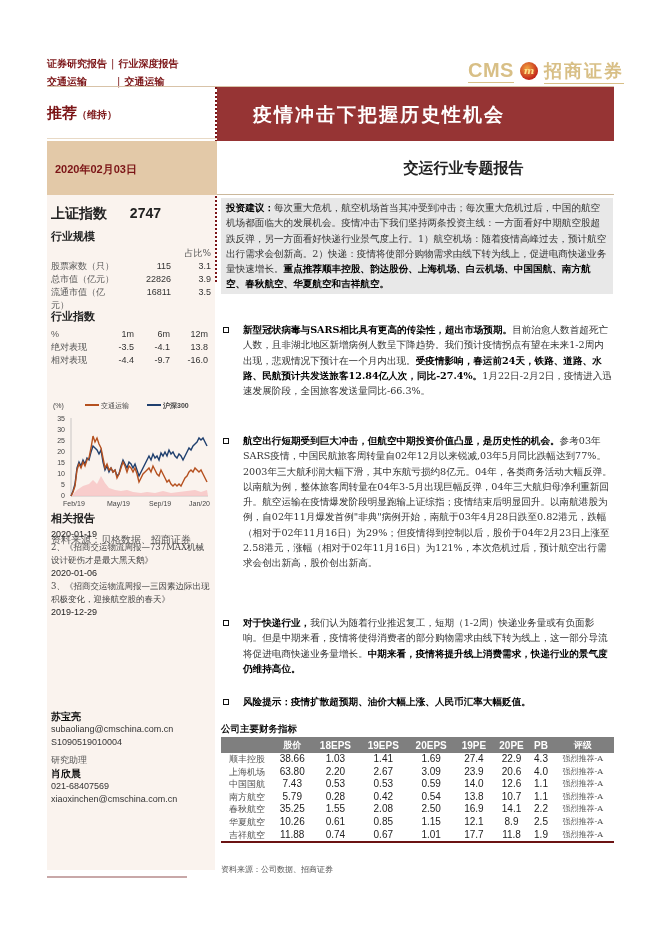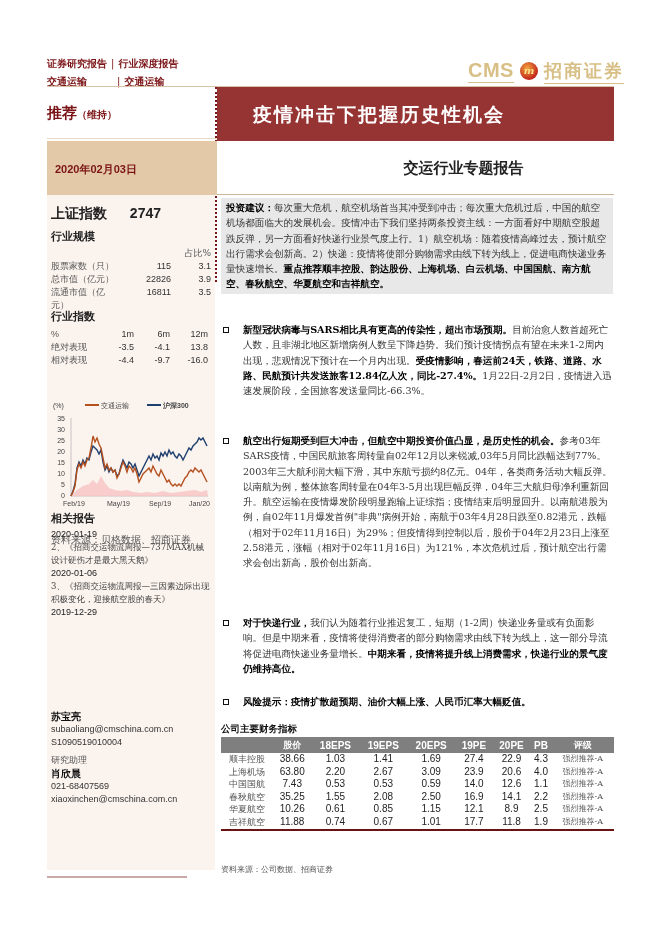--- a/index.html
+++ b/index.html
@@ -268,20 +268,31 @@
         <td>7.43</td>
         <td>0.53</td>
         <td>0.53</td>
         <td>0.59</td>
         <td>14.0</td>
         <td>12.6</td>
         <td>1.1</td>
         <td class="rt">强烈推荐-A</td>
       </tr>
     <tr>
+        <td class="cn">南方航空</td>
+        <td>5.79</td>
+        <td>0.28</td>
+        <td>0.42</td>
+        <td>0.54</td>
+        <td>13.8</td>
+        <td>10.7</td>
+        <td>1.1</td>
+        <td class="rt">强烈推荐-A</td>
+      </tr>
+    <tr>
         <td class="cn">春秋航空</td>
         <td>35.25</td>
         <td>1.55</td>
         <td>2.08</td>
         <td>2.50</td>
         <td>16.9</td>
         <td>14.1</td>
         <td>2.2</td>
         <td class="rt">强烈推荐-A</td>
       </tr>

